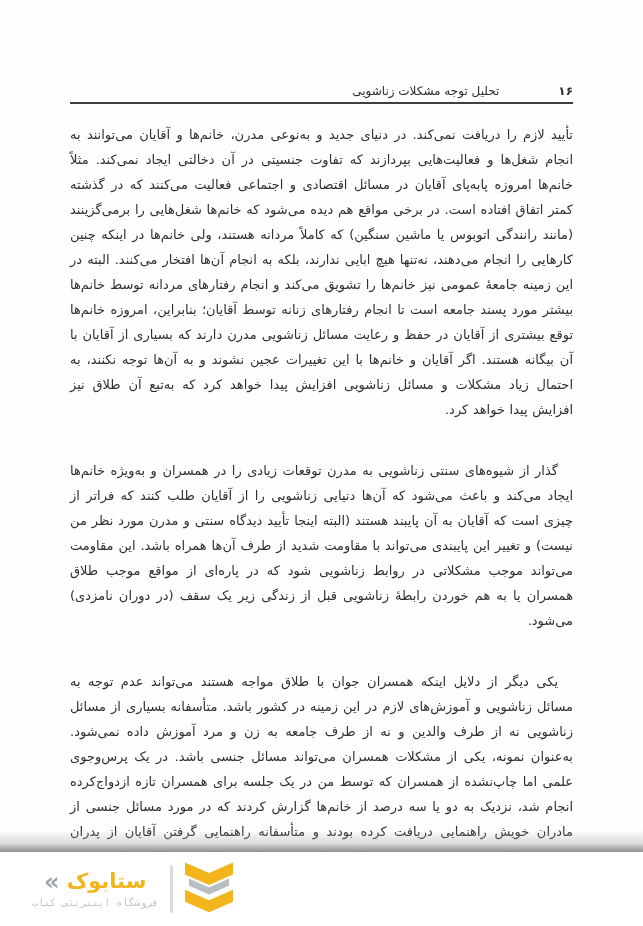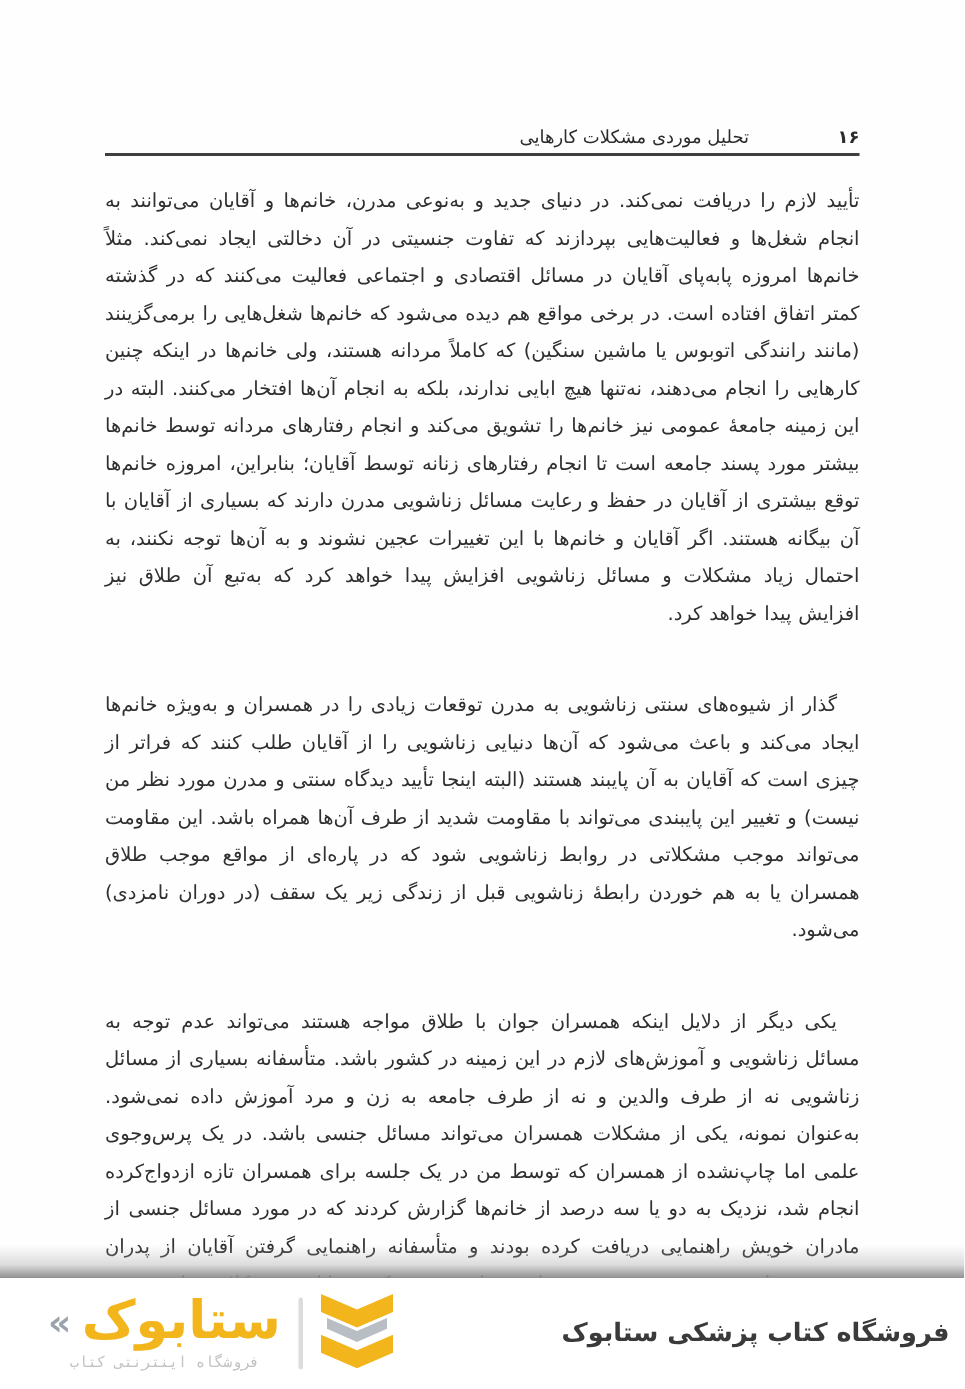--- a/index.html
+++ b/index.html
@@ -36,38 +36,38 @@
   
   .footer {
     height:74px; box-sizing:border-box; direction:ltr;
     display:flex; align-items:center; justify-content:space-between;
     padding:0 8px 0 32px; background:#ffffff;
   }
   .logo { display:flex; align-items:center; gap:12px; }
   .logo-text { display:flex; flex-direction:column; align-items:center; }
   .wordmark-row { display:flex; align-items:center; gap:7px; }
   .guillemet { color:#9aa3ab; font-size:24px; font-weight:bold; line-height:1; }
-  .wordmark { color:#f2b51c; font-size:35px; font-weight:bold; line-height:1.05; }
+  .wordmark { color:#f2b51c; font-size:21px; font-weight:bold; line-height:1.05; }
   .tagline { color:#c2c2c2; font-size:10px; margin-top:3px; letter-spacing:0.5px;font-family:Liberation Mono, monospace; }
   .logo-divider { width:3px; height:48px; background:#dcdcdc; border-radius:2px; }
   .emblem { display:block; }
   .chev-y { fill:#f2b51c; }
   .chev-g { fill:#b9bec4; }
   .footer-right { display:flex; flex-direction:column; align-items:center; gap:5px; margin-right:2px; }
   .store-name { font-size:17px; font-weight:bold; color:#3a3a3a; direction:rtl; }
   .url { font-size:19px; font-weight:bold; letter-spacing:6px; white-space:nowrap; line-height:1; }
 </style>
 </head>
 <body>
 
 <div class="scan">
 
   <div class="hdr">
     <span class="pgnum">۱۶</span>
-    <span class="chapter">تحلیل موردی مشکلات کارهایی</span>
+    <span class="chapter">تحلیل توجه مشکلات زناشویی</span>
   </div>
 
   <div class="rule"></div>
 
   <div class="body-text">
 
   <p class="para">تأیید لازم را دریافت نمی‌کند. در دنیای جدید و به‌نوعی مدرن، خانم‌ها و آقایان می‌توانند به انجام شغل‌ها و فعالیت‌هایی بپردازند که تفاوت جنسیتی در آن دخالتی ایجاد نمی‌کند. مثلاً خانم‌ها امروزه پابه‌پای آقایان در مسائل اقتصادی و اجتماعی فعالیت می‌کنند که در گذشته کمتر اتفاق افتاده است. در برخی مواقع هم دیده می‌شود که خانم‌ها شغل‌هایی را برمی‌گزینند (مانند رانندگی اتوبوس یا ماشین سنگین) که کاملاً مردانه هستند، ولی خانم‌ها در اینکه چنین کارهایی را انجام می‌دهند، نه‌تنها هیچ ابایی ندارند، بلکه به انجام آن‌ها افتخار می‌کنند. البته در این زمینه جامعهٔ عمومی نیز خانم‌ها را تشویق می‌کند و انجام رفتارهای مردانه توسط خانم‌ها بیشتر مورد پسند جامعه است تا انجام رفتارهای زنانه توسط آقایان؛ بنابراین، امروزه خانم‌ها توقع بیشتری از آقایان در حفظ و رعایت مسائل زناشویی مدرن دارند که بسیاری از آقایان با آن بیگانه هستند. اگر آقایان و خانم‌ها با این تغییرات عجین نشوند و به آن‌ها توجه نکنند، به احتمال زیاد مشکلات و مسائل زناشویی افزایش پیدا خواهد کرد که به‌تبع آن طلاق نیز افزایش پیدا خواهد کرد.</p>
       <p class="para indent">گذار از شیوه‌های سنتی زناشویی به مدرن توقعات زیادی را در همسران و به‌ویژه خانم‌ها ایجاد می‌کند و باعث می‌شود که آن‌ها دنیایی زناشویی را از آقایان طلب کنند که فراتر از چیزی است که آقایان به آن پایبند هستند (البته اینجا تأیید دیدگاه سنتی و مدرن مورد نظر من نیست) و تغییر این پایبندی می‌تواند با مقاومت شدید از طرف آن‌ها همراه باشد. این مقاومت می‌تواند موجب مشکلاتی در روابط زناشویی شود که در پاره‌ای از مواقع موجب طلاق همسران یا به هم خوردن رابطهٔ زناشویی قبل از زندگی زیر یک سقف (در دوران نامزدی) می‌شود.</p>
       <p class="para indent">یکی دیگر از دلایل اینکه همسران جوان با طلاق مواجه هستند می‌تواند عدم توجه به مسائل زناشویی و آموزش‌های لازم در این زمینه در کشور باشد. متأسفانه بسیاری از مسائل زناشویی نه از طرف والدین و نه از طرف جامعه به زن و مرد آموزش داده نمی‌شود. به‌عنوان نمونه، یکی از مشکلات همسران می‌تواند مسائل جنسی باشد. در یک پرس‌وجوی علمی اما چاپ‌نشده از همسران که توسط من در یک جلسه برای همسران تازه ازدواج‌کرده انجام شد، نزدیک به دو یا سه درصد از خانم‌ها گزارش کردند که در مورد مسائل جنسی از مادران خویش راهنمایی دریافت کرده بودند و متأسفانه راهنمایی گرفتن آقایان از پدران خویش در این زمینه صفر درصد بود. این نشان می‌دهد که مسائل و مشکلات زناشویی در کشور ما و حل مسائل و مشکلات زناشویی به عهدهٔ همسران بعد از ازدواج قرار می‌گیرد یا به دست زمان سپرده می‌شود.</p>
       <p class="para indent">حال، یکی از اهداف مشاوران و روان‌شناسان درگیر در مسائل زناشویی این است که باید برای این مشکلات و به حداقل رساندن میزان طلاق‌ها در جامعه چاره‌ای بیندیشند که امکان عملی کردن آن در جامعه وجود داشته باشد. البته این به این معنا نیست که طلاق راه‌حل نیست، بلکه به این معنا است که</p>
@@ -88,16 +88,15 @@
     </div>
     <div class="logo-divider"></div>
     <svg class="emblem" width="48" height="56" viewBox="0 0 60 66">
       <polygon class="chev-y" points="0,0 30,13 60,0 60,15 30,28 0,15"></polygon>
       <polygon class="chev-g" points="5,20 30,31 55,20 55,29 30,40 5,29"></polygon>
       <polygon class="chev-y" points="0,34 30,47 60,34 60,49 30,62 0,49"></polygon>
     </svg>
   </div>
 
   <div class="footer-right">
-    <span class="store-name">فروشگاه کتاب پزشکی ستابوک</span>
   </div>
 
 </div>
 
 </body></html>

